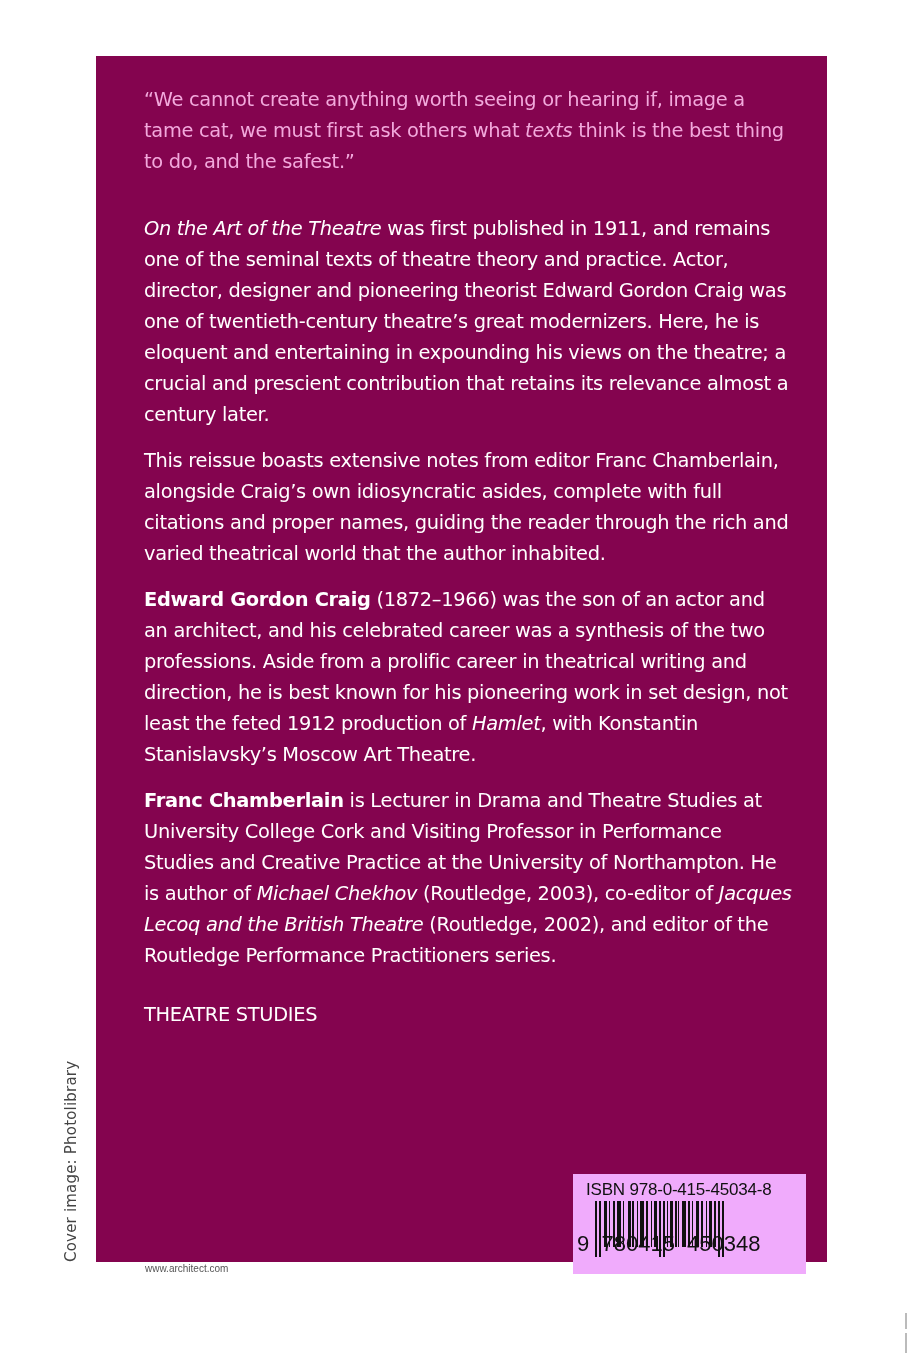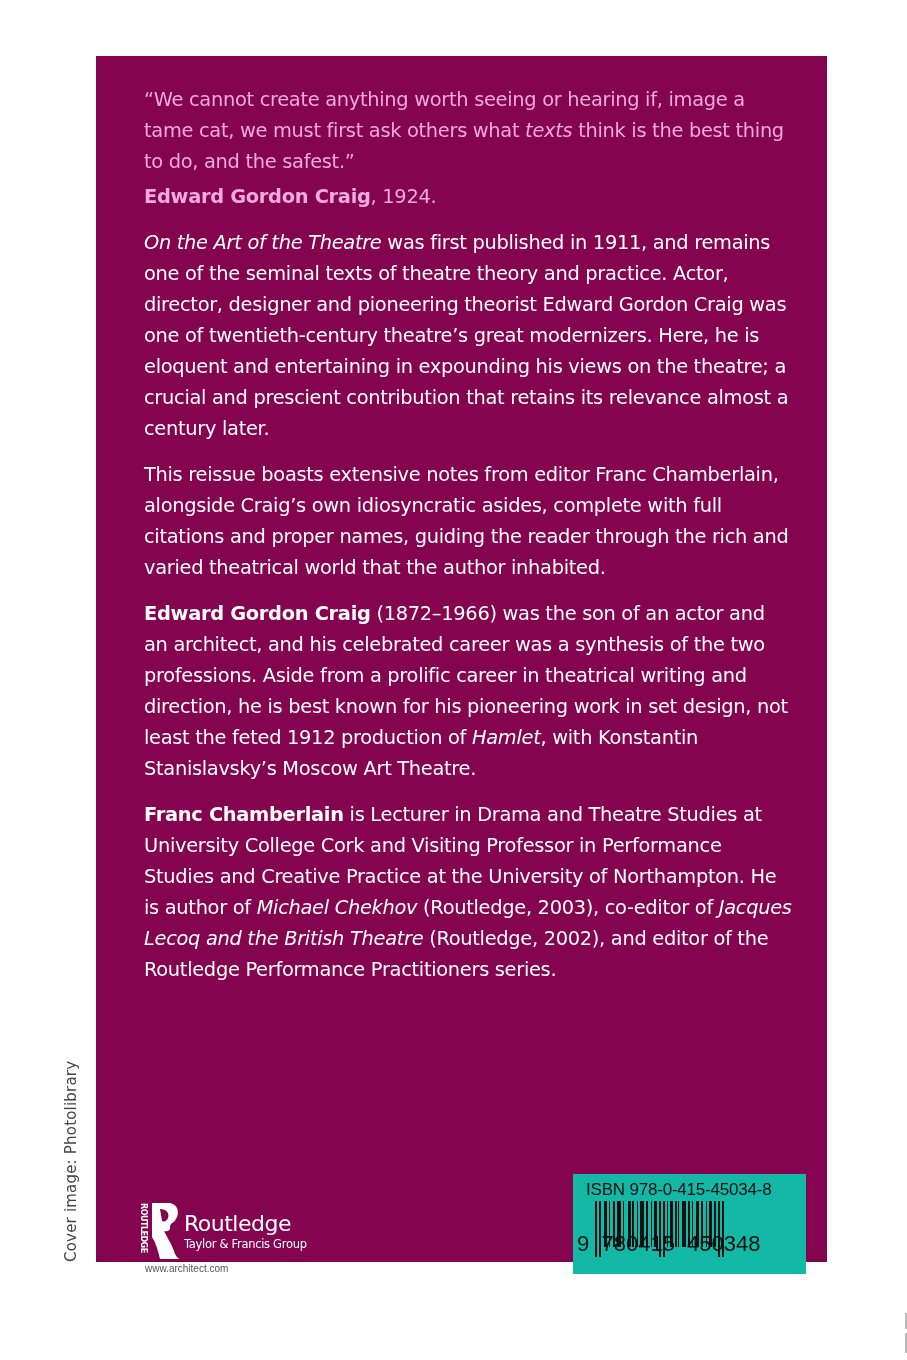--- a/index.html
+++ b/index.html
@@ -38,21 +38,21 @@
     }
     .quote-attr {
       color: #f2a9dc;
       margin: 4px 0 0 0;
     }
     .quote-attr b { font-weight: bold; }
     p.para {
       margin: 15px 0 0 0;
     }
     p.first {
-      margin-top: 15px;
+      margin-top: 36px;
     }
     .subject {
       margin-top: 28px;
       letter-spacing: -0.3px;
     }
     b { font-weight: bold; }
     i { font-style: italic; }
 
     .logo {
       position: absolute;
@@ -108,21 +108,21 @@
       color: #f6c9e8;
       letter-spacing: -0.3px;
     }
     .informa b { font-weight: bold; color: #ffffff; }
     .barcode-box {
       position: absolute;
       left: 573px;
       top: 1174px;
       width: 233px;
       height: 100px;
-      background: #14b8a6;
+      background: #f0abfc;
     }
     .isbn-text {
       position: absolute;
       left: 13px;
       top: 6px;
       font-family: "Liberation Sans", sans-serif;
       font-size: 17px;
       color: #111;
       letter-spacing: -0.2px;
     }
@@ -166,45 +166,32 @@
       width: 2px;
       background: #bbbbbb;
     }
   </style>
 </head>
 <body>
 
 <div class="cover">
   <div class="content">
     <p class="quote"><span>“We cannot create anything worth seeing or hearing if, image a tame cat, we must first ask others what </span><i>texts</i><span> think is the best thing to do, and the safest.”</span></p>
-    <p class="quote-attr"><b>Edward Gordon Craig</b><span>, 1924.</span></p>
 
     <p class="para first"><i>On the Art of the Theatre</i><span> was first published in 1911, and remains one of the seminal texts of theatre theory and practice. Actor, director, designer and pioneering theorist Edward Gordon Craig was one of twentieth-century theatre’s great modernizers. Here, he is eloquent and entertaining in expounding his views on the theatre; a crucial and prescient contribution that retains its relevance almost a century later.</span></p>
 
     <p class="para"><span>This reissue boasts extensive notes from editor Franc Chamberlain, alongside Craig’s own idiosyncratic asides, complete with full citations and proper names, guiding the reader through the rich and varied theatrical world that the author inhabited.</span></p>
 
     <p class="para"><b>Edward Gordon Craig</b><span> (1872–1966) was the son of an actor and an architect, and his celebrated career was a synthesis of the two professions. Aside from a prolific career in theatrical writing and direction, he is best known for his pioneering work in set design, not least the feted 1912 production of </span><i>Hamlet</i><span>, with Konstantin Stanislavsky’s Moscow Art Theatre.</span></p>
 
     <p class="para"><b>Franc Chamberlain</b><span> is Lecturer in Drama and Theatre Studies at University College Cork and Visiting Professor in Performance Studies and Creative Practice at the University of Northampton. He is author of </span><i>Michael Chekhov</i><span> (Routledge, 2003), co-editor of </span><i>Jacques Lecoq and the British Theatre</i><span> (Routledge, 2002), and editor of the Routledge Performance Practitioners series.</span></p>
 
+    <div class="subject">THEATRE STUDIES</div>
   </div>
 
-  <div class="logo">
-    <div class="logo-mark">
-      <span class="logo-vert">ROUTLEDGE</span>
-      <svg width="42" height="60" viewBox="0 0 42 60" style="position:absolute;left:0;top:0;">
-        <path d="M14 2 L30 2 C40 2 42 12 38 18 C36 22 32 22 32 26 C33 30 28 31 26 30 C29 36 34 44 36 50 C37 54 40 58 42 58 L22 58 C20 50 18 42 14 36 Z" fill="#ffffff"></path>
-        <path d="M22 8 C28 8 32 12 30 17 C29 20 26 21 24 20 Z" fill="#84044f"></path>
-      </svg>
-    </div>
-    <div class="logo-text">
-      <div class="logo-name">Routledge</div>
-      <div class="logo-sub">Taylor &amp; Francis Group</div>
-    </div>
-  </div>
 
   <div class="informa"><span>an </span><b>informa</b><span> business</span></div>
 </div>
 
 <div class="barcode-box">
   <div class="isbn-text">ISBN 978-0-415-45034-8</div>
   <div class="bars">
     <div class="bar tall" style="width:2px"></div>
       <div class="gap" style="width:2px"></div>
     <div class="bar tall" style="width:2px"></div>

